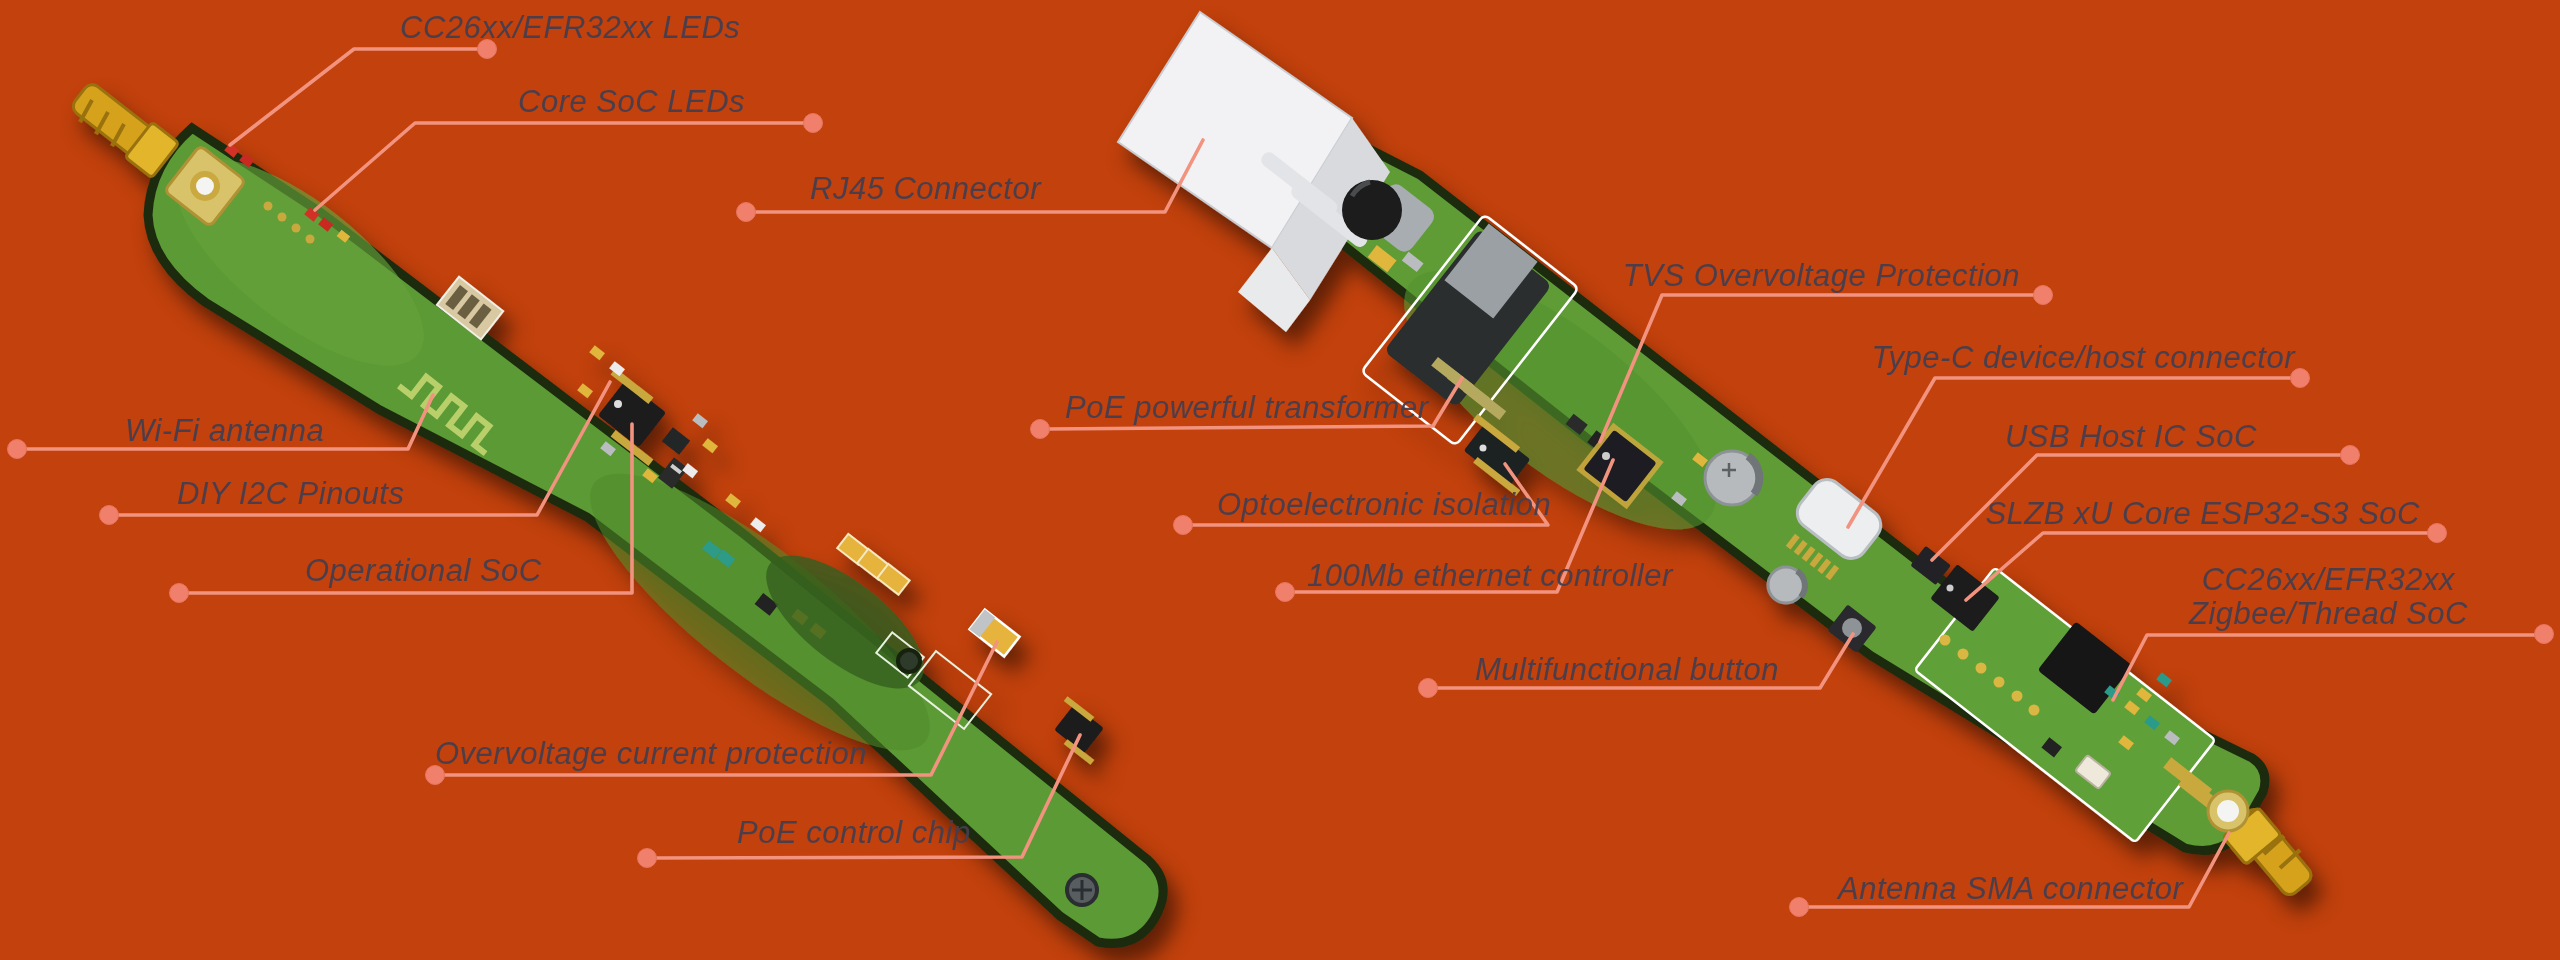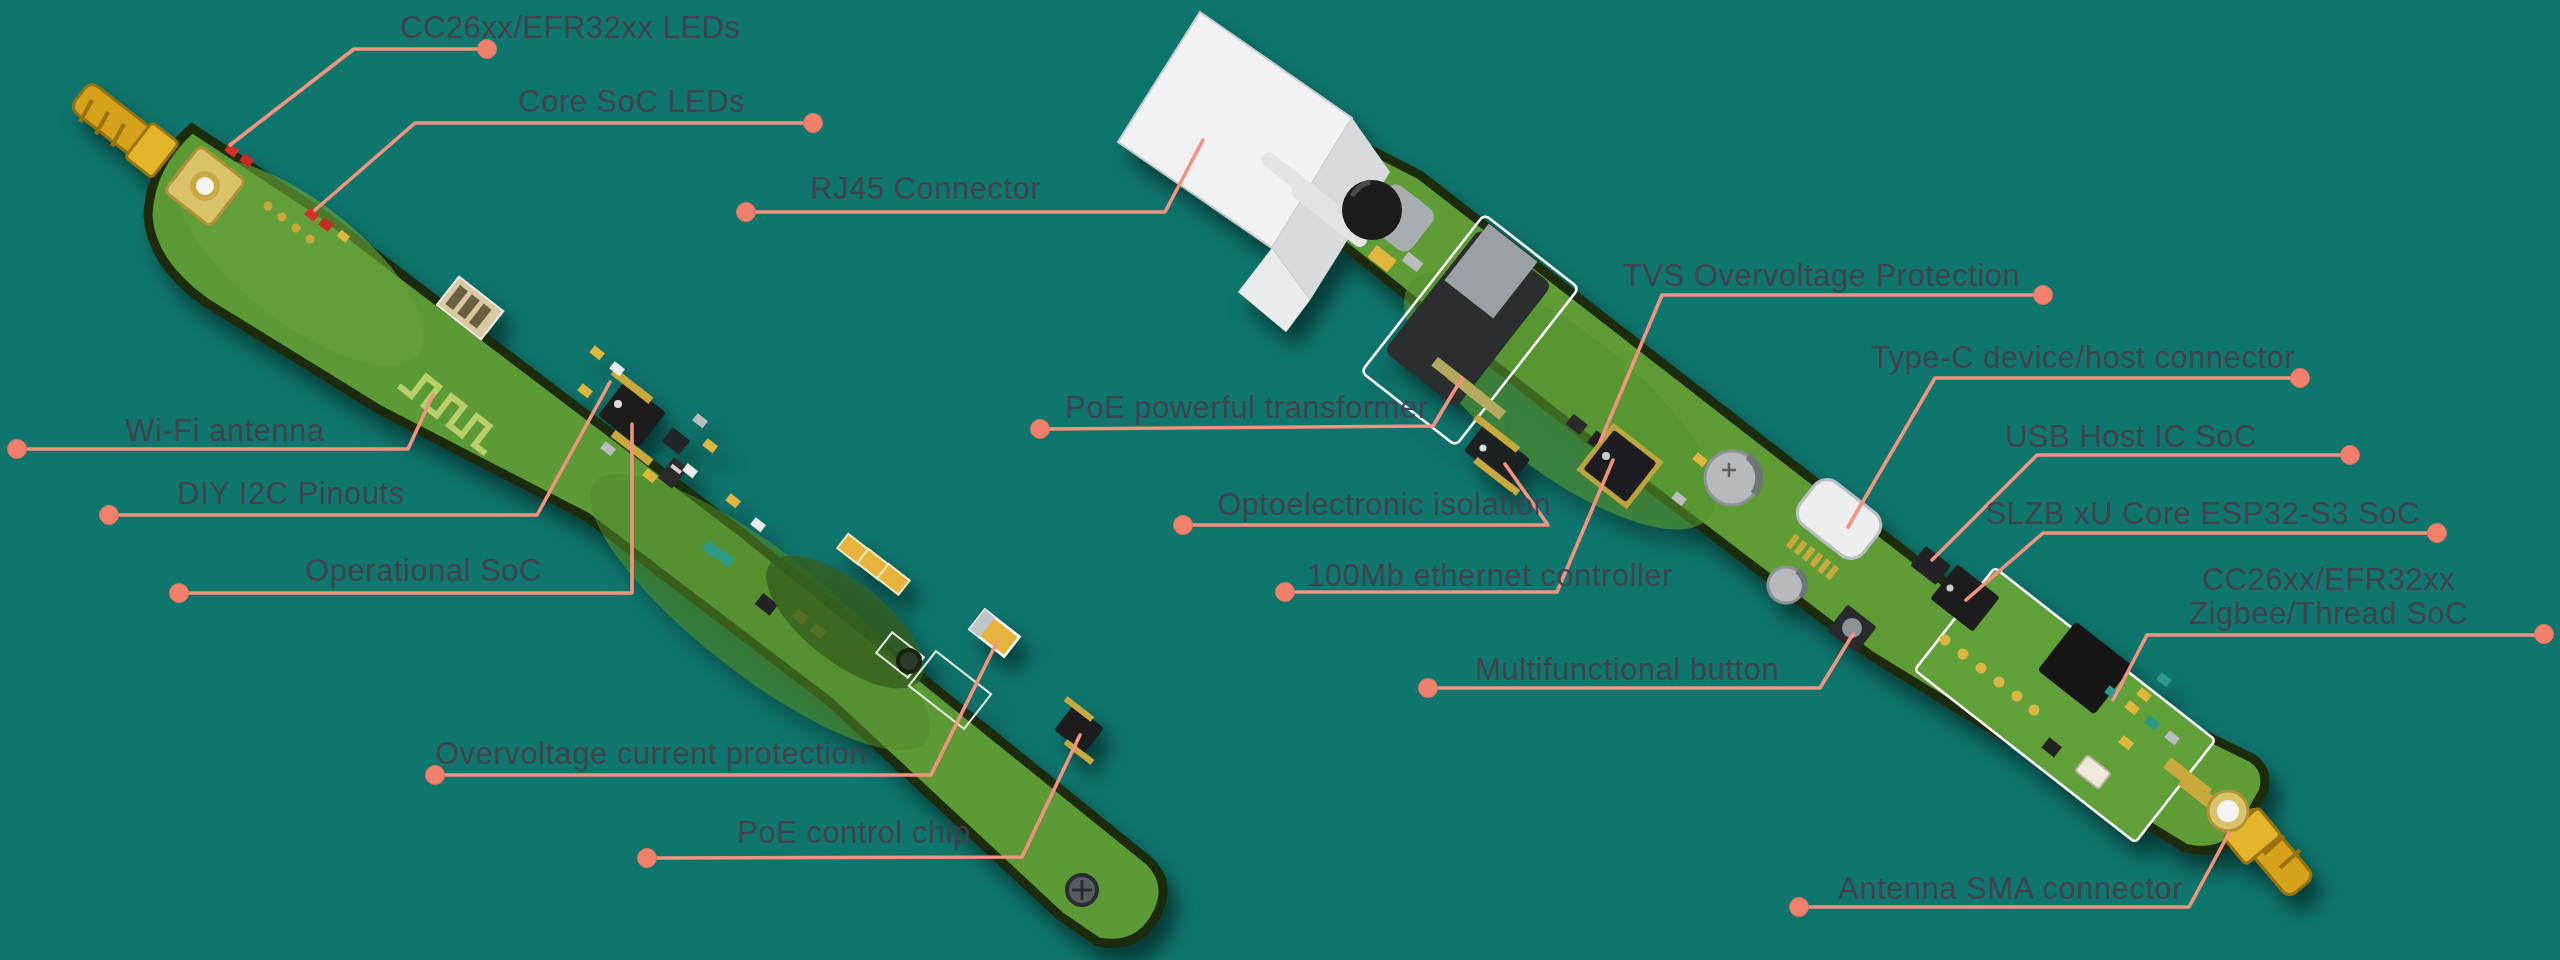--- a/index.html
+++ b/index.html
@@ -1,16 +1,16 @@
 <!DOCTYPE html>
 <html><head>
 <meta charset="utf-8">
 <style>
   html,body{margin:0;padding:0;background:#3a454d;}
-  .stage{position:relative;width:2560px;height:960px;overflow:hidden;background:#0f766e;}
+  .stage{position:relative;width:2560px;height:960px;overflow:hidden;background:#c2410c;font-style:italic;}
   svg{position:absolute;left:0;top:0;display:block;}
   text.callout-label{font-family:"Liberation Sans","DejaVu Sans",sans-serif;font-size:31px;fill:#453F4F;opacity:.95;letter-spacing:.5px;}
   .cline{stroke:#F2937F;stroke-width:3.6;fill:none;stroke-linejoin:round;stroke-linecap:round;}
   .cdot{fill:#F0806B;stroke:#E8755F;stroke-width:1;}
 </style>
 </head>
 <body>
 
 <div class="stage">
 <svg id="scene" width="2560" height="960" viewBox="0 0 2560 960">

